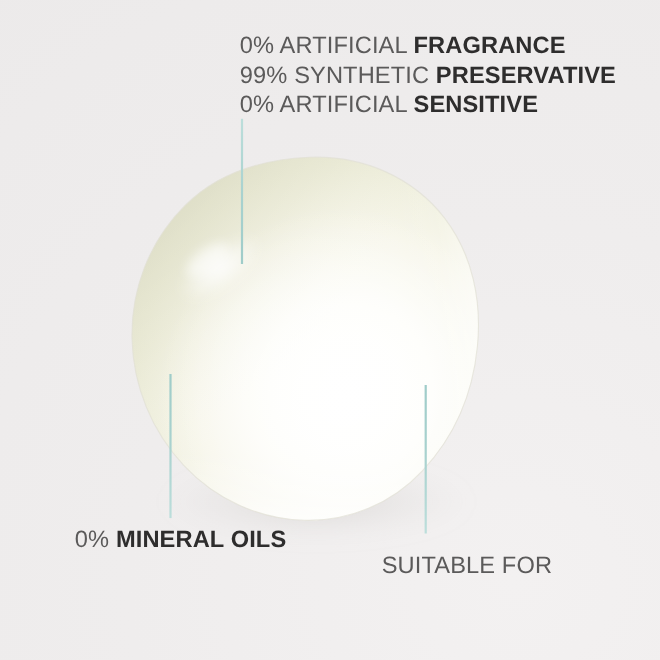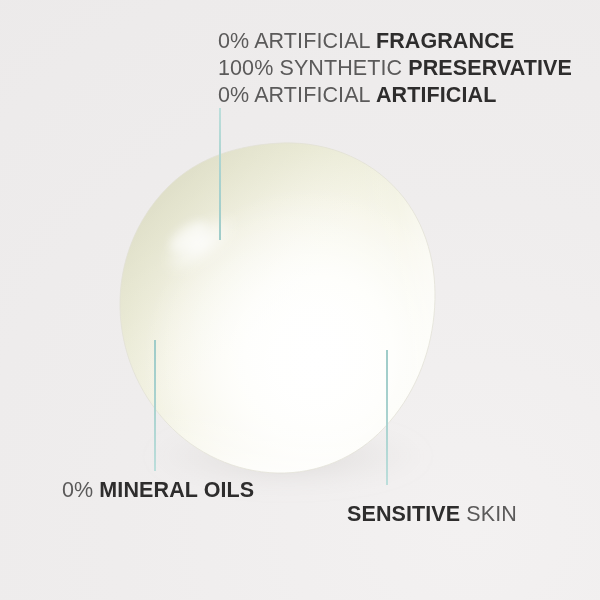--- a/index.html
+++ b/index.html
@@ -63,21 +63,21 @@
   .claim-line { display: block; }
   .claim-line .lead { font-weight: 400; color: #5b5a5a; }
   .claim-line .emph { font-weight: 700; color: #2e2d2d; }
 
   #claims-top {
     left: 218px;
     top: 28px;
     text-align: left;
   }
   #claims-bottom-left {
-    left: 62px;
+    left: 68px;
     top: 477px;
   }
   #claims-bottom-right {
     left: 347px;
     top: 501px;
   }
 </style>
 </head>
 <body>
 
@@ -180,35 +180,35 @@
   <div class="leader up" id="leader-top"></div>
   <div class="leader" id="leader-left"></div>
   <div class="leader" id="leader-right"></div>
 
   <div class="claim-block" id="claims-top">
     <span class="claim-line">
       <span class="lead">0% ARTIFICIAL </span>
       <span class="emph">FRAGRANCE</span>
     </span>
     <span class="claim-line">
-      <span class="lead">100% SYNTHETIC </span>
+      <span class="lead">99% SYNTHETIC </span>
       <span class="emph">PRESERVATIVE</span>
     </span>
     <span class="claim-line">
       <span class="lead">0% ARTIFICIAL </span>
-      <span class="emph">ARTIFICIAL</span>
+      <span class="emph">SENSITIVE</span>
     </span>
   </div>
 
   <div class="claim-block" id="claims-bottom-left">
     <span class="claim-line">
       <span class="lead">0% </span>
       <span class="emph">MINERAL OILS</span>
     </span>
   </div>
 
   <div class="claim-block" id="claims-bottom-right">
     <span class="claim-line">
-      <span class="emph">SENSITIVE</span><span class="lead"> SKIN</span>
+      <span class="lead">SUITABLE FOR</span>
     </span>
   </div>
 
 </div>
 
 </body></html>

